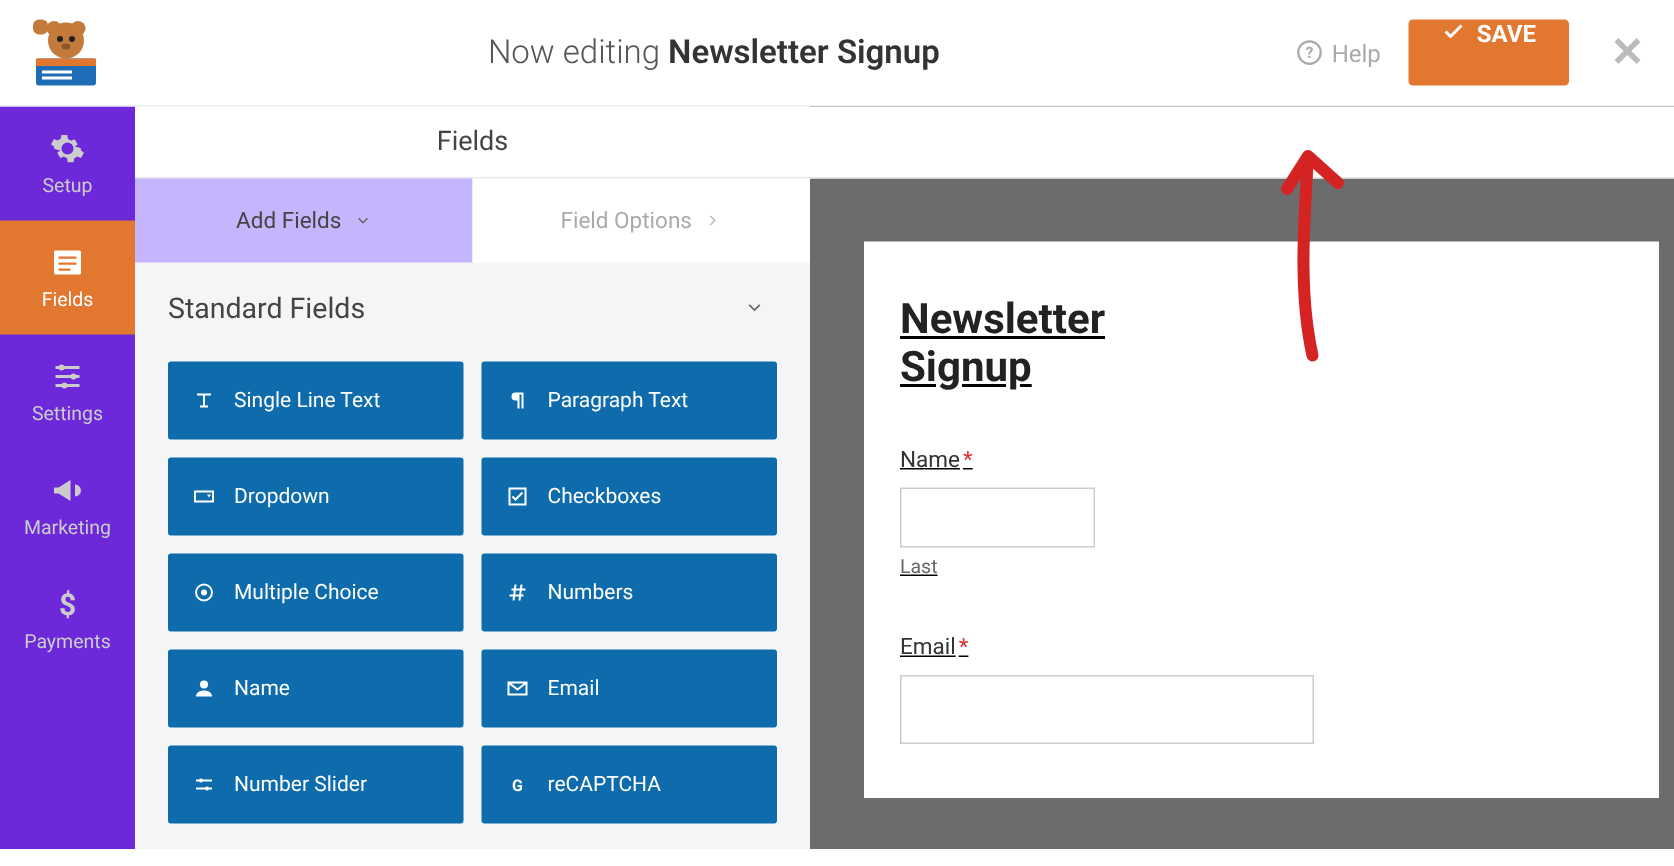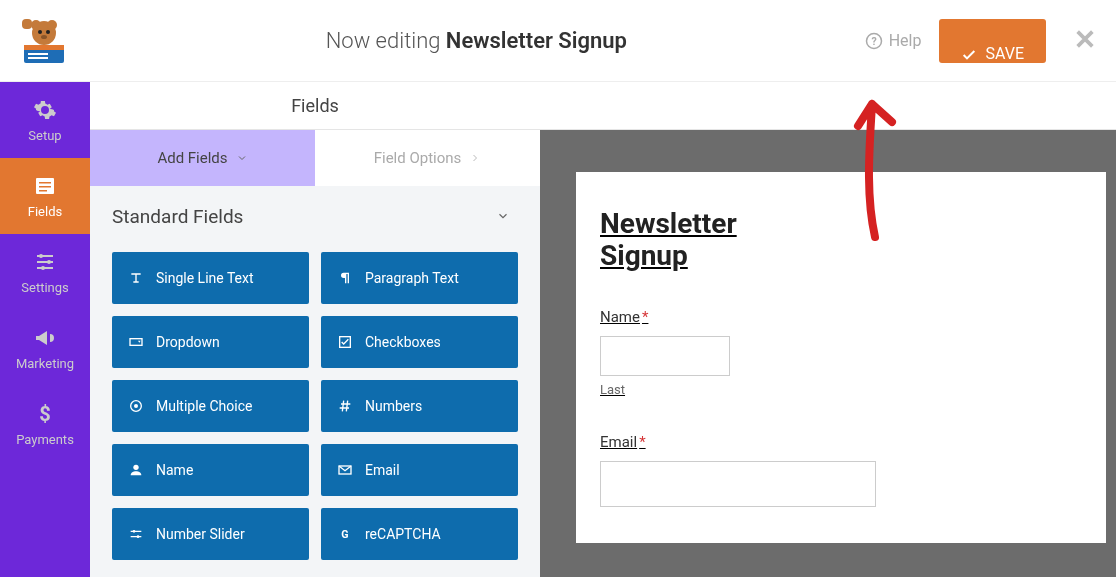--- a/index.html
+++ b/index.html
@@ -1,24 +1,24 @@
 <!DOCTYPE html>
 <html><head>
   <meta charset="utf-8">
   <style>
     * { margin: 0; padding: 0; box-sizing: border-box; font-family: -apple-system, BlinkMacSystemFont, "Segoe UI", Roboto, sans-serif; }
     body { width: 1116px; height: 577px; overflow: hidden; background: #fff; position: relative; }
 
-    .topbar { height: 82px; display: flex; align-items: center; padding: 0 20px; border-bottom: 1px solid #eee; position: relative; }
+    .topbar { height: 71px; display: flex; align-items: center; padding: 0 20px; border-bottom: 1px solid #eee; position: relative; }
     .logo { width: 48px; height: 48px; margin-right: 20px; }
     .title-wrap { flex: 1; text-align: center; font-size: 22px; color: #555; font-weight: 300; }
     .title-wrap strong { color: #333; font-weight: 600; }
     .help-link { color: #aaa; display: flex; align-items: center; gap: 6px; font-size: 16px; margin-right: 18px; cursor: pointer; }
     .embed-btn { background: #eef0f3; color: #777; border: none; height: 44px; padding: 0 18px; font-size: 15px; font-weight: 600; display: flex; align-items: center; gap: 8px; border-radius: 3px; margin-right: 12px; cursor: pointer; }
-    .save-btn { background: #e27730; color: #fff; border: none; height: 44px; padding: 0 22px; font-size: 16px; font-weight: 400; display: flex; align-items: flex-end; gap: 8px; border-radius: 3px; cursor: pointer; }
+    .save-btn { background: #e27730; color: #fff; border: none; height: 44px; padding: 0 22px; font-size: 16px; font-weight: 700; display: flex; align-items: flex-start; gap: 8px; border-radius: 3px; cursor: pointer; }
     .close-x { color: #bbb; font-size: 28px; font-weight: bold; margin-left: 28px; cursor: pointer; }
 
     .main { display: flex; height: calc(577px - 82px); }
     .sidebar { width: 90px; background: #6d28d9; display: flex; flex-direction: column; text-align: right; }
     .sidebar-item { height: 76px; display: flex; flex-direction: column; align-items: center; justify-content: center; color: #ccc; font-size: 13px; cursor: pointer; gap: 6px; }
     .sidebar-item.active { background: #e27730; color: #fff; }
     .sidebar-item svg { width: 24px; height: 24px; }
 
     .mid { width: 450px; display: flex; flex-direction: column; background: #f3f5f7; }
     .mid-header { height: 48px; background: #fff; display: flex; align-items: center; justify-content: center; font-size: 18px; color: #444; border-bottom: 1px solid #e5e5e5; }

